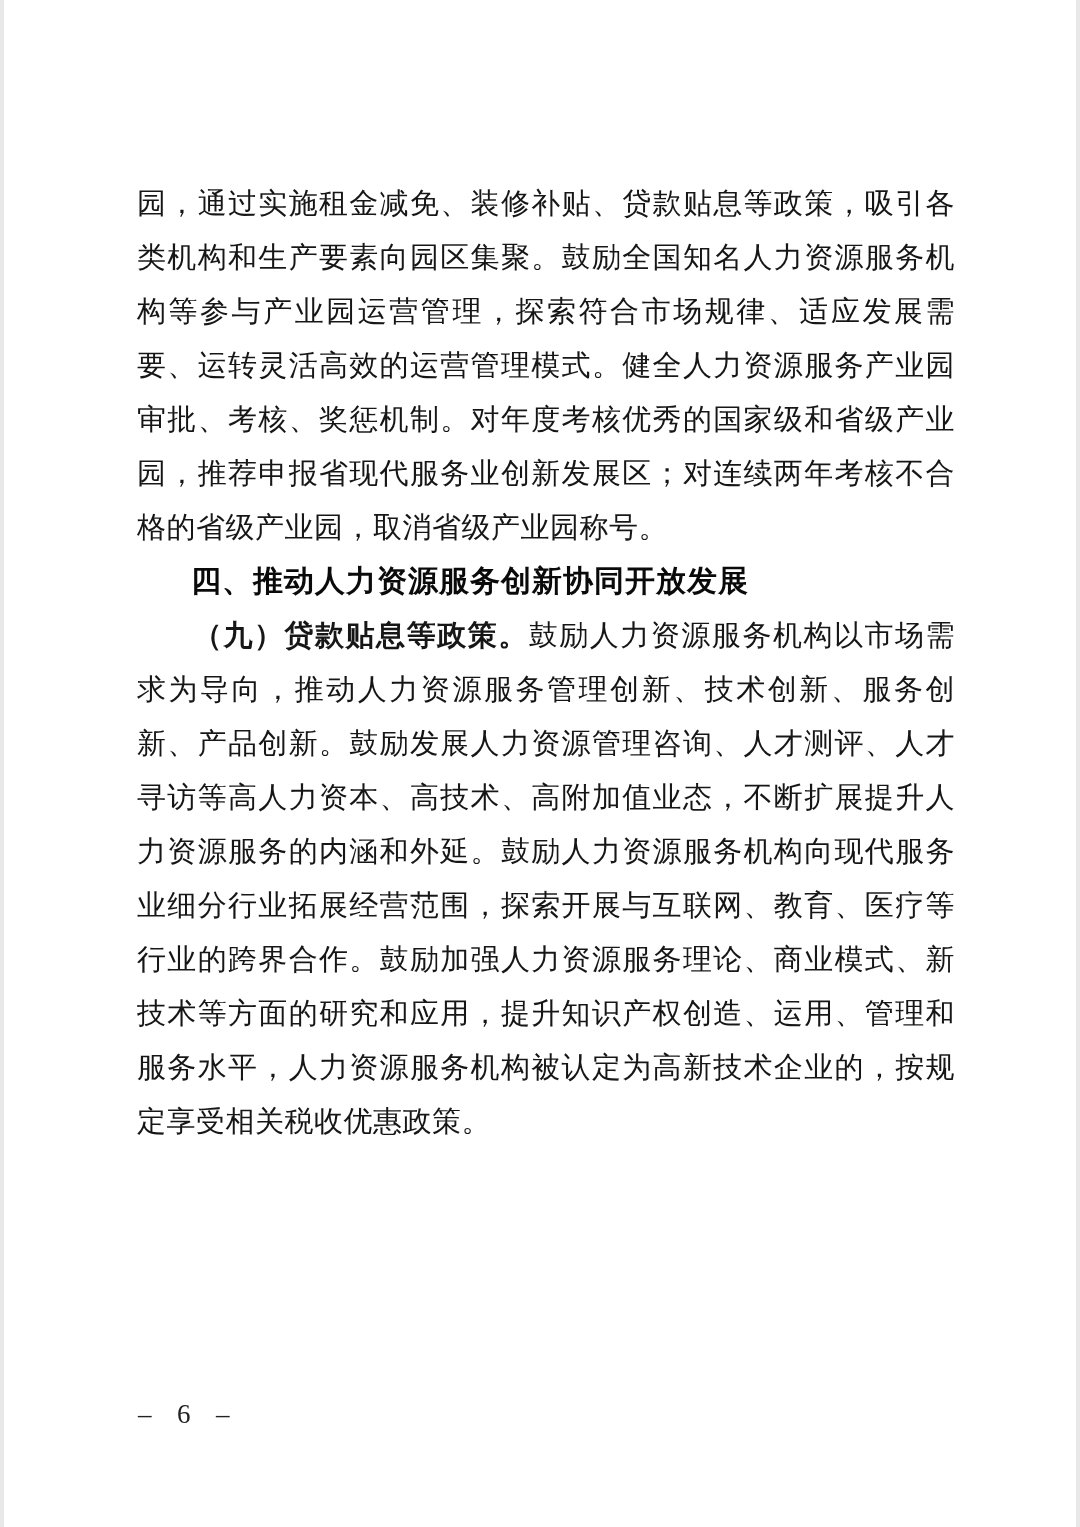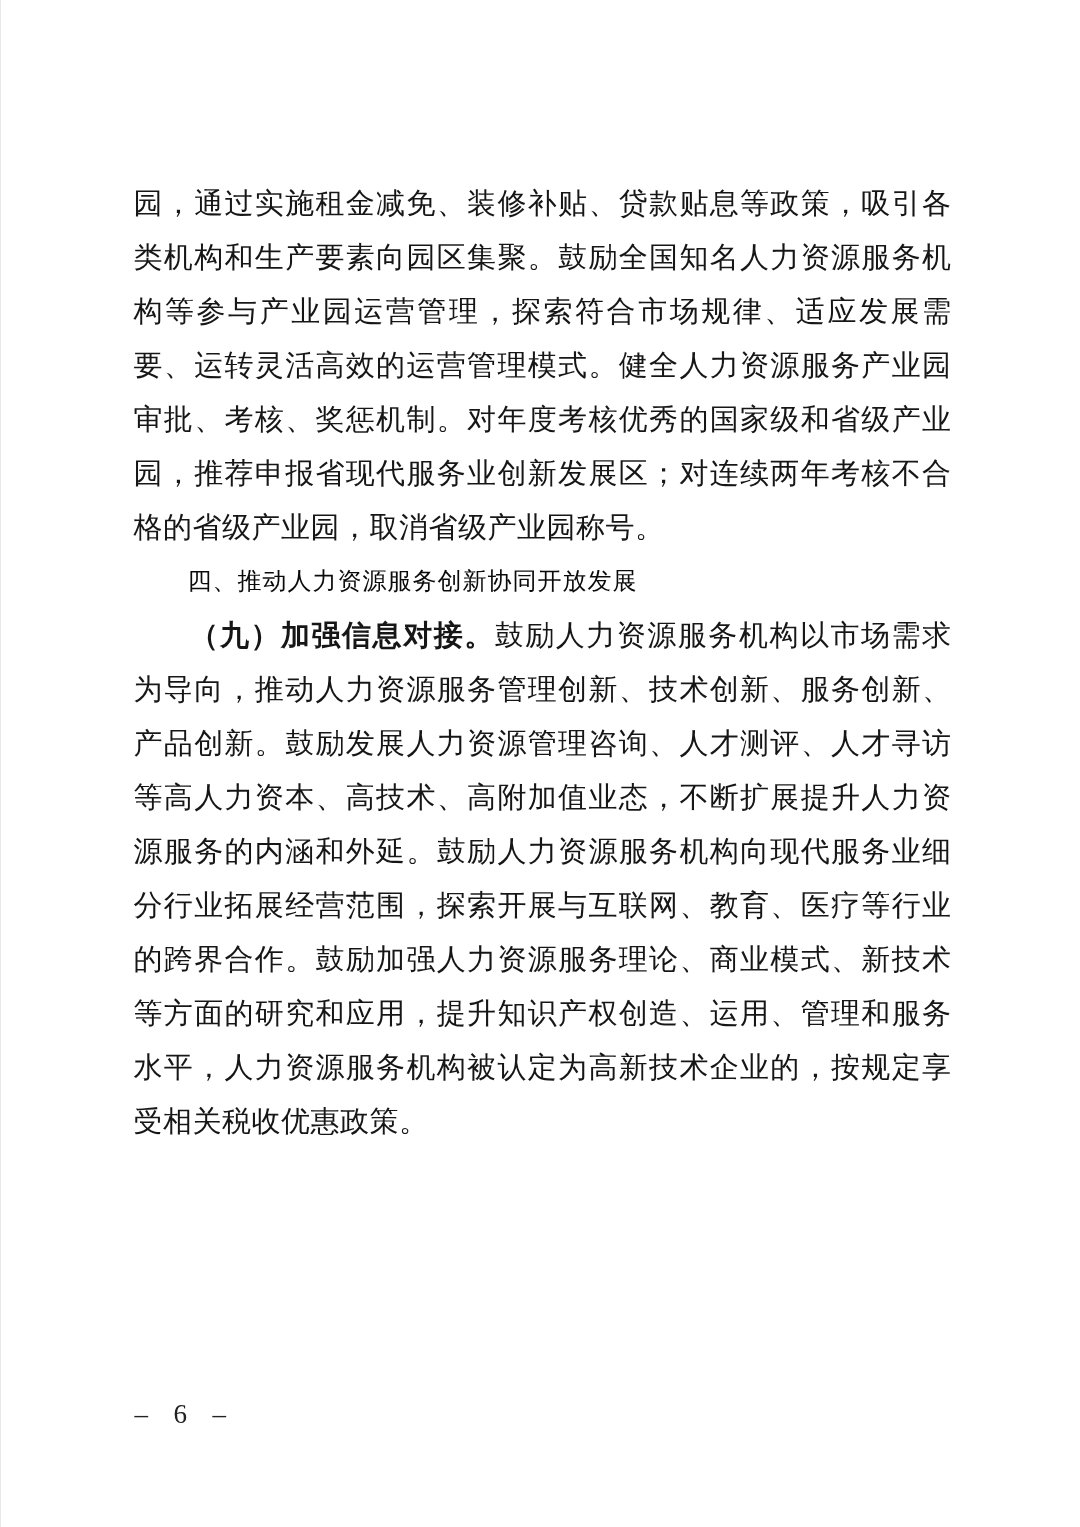--- a/index.html
+++ b/index.html
@@ -9,21 +9,20 @@
   }
   .page {
     position: relative;
     width: 1072px;
     height: 1527px;
     margin: 0 auto;
     background: #ffffff;
     overflow: hidden;
     font-family: "Liberation Serif", serif;
     color: #161616;
-    padding-left: 7px;
   }
   .content {
     position: absolute;
     left: 133px;
     top: 176px;
     width: 818px;
   }
   .para {
     margin: 0;
     font-size: 29px;
@@ -37,24 +36,24 @@
   }
   .para.no-indent {
     text-indent: 0;
   }
   .para .lead {
     font-weight: bold;
     font-family: "Liberation Serif", serif;
   }
   .heading {
     margin: 0;
-    font-size: 24px;
+    font-size: 30px;
     line-height: 54px;
     text-indent: 54px;
-    font-weight: normal;
+    font-weight: bold;
     font-family: "Liberation Sans", sans-serif;
     text-align: left;
     color: #0a0a0a;
     letter-spacing: 1px;
   }
   .footer {
     position: absolute;
     left: 134px;
     top: 1396px;
     font-size: 27px;
@@ -69,18 +68,18 @@
 <body>
 
 <div class="page">
   <div class="content">
 
     <p class="para no-indent"><span>园，通过实施租金减免、装修补贴、贷款贴息等政策，吸引各类机构和生产要素向园区集聚。鼓励全国知名人力资源服务机构等参与产业园运营管理，探索符合市场规律、适应发展需要、运转灵活高效的运营管理模式。健全人力资源服务产业园审批、考核、奖惩机制。对年度考核优秀的国家级和省级产业园，推荐申报省现代服务业创新发展区；对连续两年考核不合格的省级产业园，取消省级产业园称号。</span></p>
 
 
     <h2 class="heading">四、推动人力资源服务创新协同开放发展</h2>
 
-    <p class="para"><span class="lead">（九）加强信息对接。</span><span>鼓励人力资源服务机构以市场需求为导向，推动人力资源服务管理创新、技术创新、服务创新、产品创新。鼓励发展人力资源管理咨询、人才测评、人才寻访等高人力资本、高技术、高附加值业态，不断扩展提升人力资源服务的内涵和外延。鼓励人力资源服务机构向现代服务业细分行业拓展经营范围，探索开展与互联网、教育、医疗等行业的跨界合作。鼓励加强人力资源服务理论、商业模式、新技术等方面的研究和应用，提升知识产权创造、运用、管理和服务水平，人力资源服务机构被认定为高新技术企业的，按规定享受相关税收优惠政策。</span></p>
+    <p class="para"><span class="lead">（九）贷款贴息等政策。</span><span>鼓励人力资源服务机构以市场需求为导向，推动人力资源服务管理创新、技术创新、服务创新、产品创新。鼓励发展人力资源管理咨询、人才测评、人才寻访等高人力资本、高技术、高附加值业态，不断扩展提升人力资源服务的内涵和外延。鼓励人力资源服务机构向现代服务业细分行业拓展经营范围，探索开展与互联网、教育、医疗等行业的跨界合作。鼓励加强人力资源服务理论、商业模式、新技术等方面的研究和应用，提升知识产权创造、运用、管理和服务水平，人力资源服务机构被认定为高新技术企业的，按规定享受相关税收优惠政策。</span></p>
 
   </div>
 
   <div class="footer">–  6  –</div>
 </div>
 
 </body></html>

